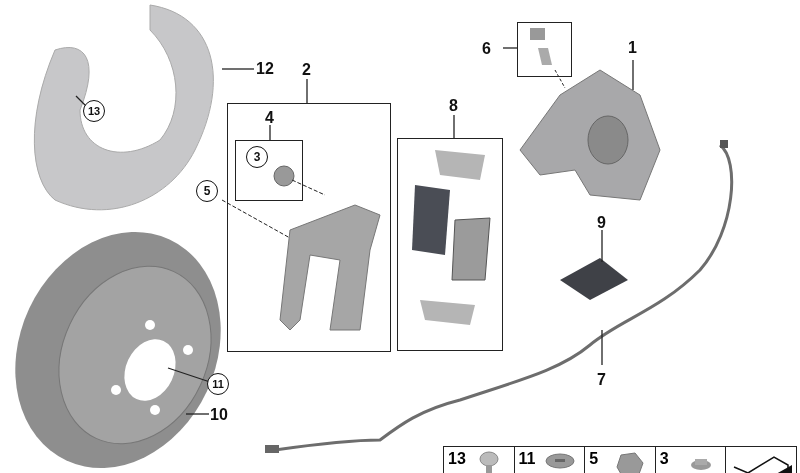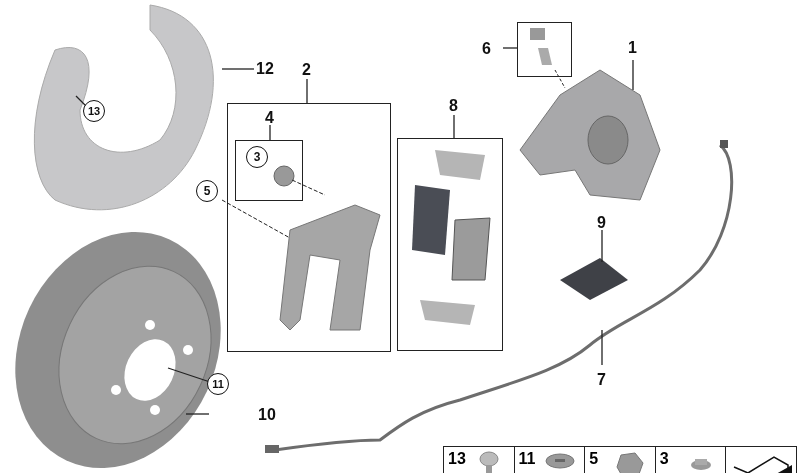--- a/index.html
+++ b/index.html
@@ -76,21 +76,21 @@
 
 <div class="lbl" style="left:628px;top:40px;">1</div>
 <div class="lbl" style="left:302px;top:62px;">2</div>
 <div class="circ" style="left:246px;top:146px;">3</div>
 <div class="lbl" style="left:265px;top:110px;">4</div>
 <div class="circ" style="left:196px;top:180px;">5</div>
 <div class="lbl" style="left:482px;top:41px;">6</div>
 <div class="lbl" style="left:597px;top:372px;">7</div>
 <div class="lbl" style="left:449px;top:98px;">8</div>
 <div class="lbl" style="left:597px;top:215px;">9</div>
-<div class="lbl" style="left:210px;top:407px;margin-left:48px;">10</div>
+<div class="lbl" style="left:210px;top:407px;">10</div>
 <div class="circ" style="left:207px;top:373px;font-size:11px;">11</div>
 <div class="lbl" style="left:256px;top:61px;">12</div>
 <div class="circ" style="left:83px;top:100px;font-size:11px;">13</div>
 
 <div class="strip">
   <div class="cell">
     <span class="n">13</span>
     <svg width="70" height="27" style="position:absolute;left:0;top:0">
         <ellipse cx="45" cy="12" rx="9" ry="7" fill="#bbb" stroke="#888"></ellipse>
         <rect x="42" y="18" width="6" height="9" fill="#999"></rect>

